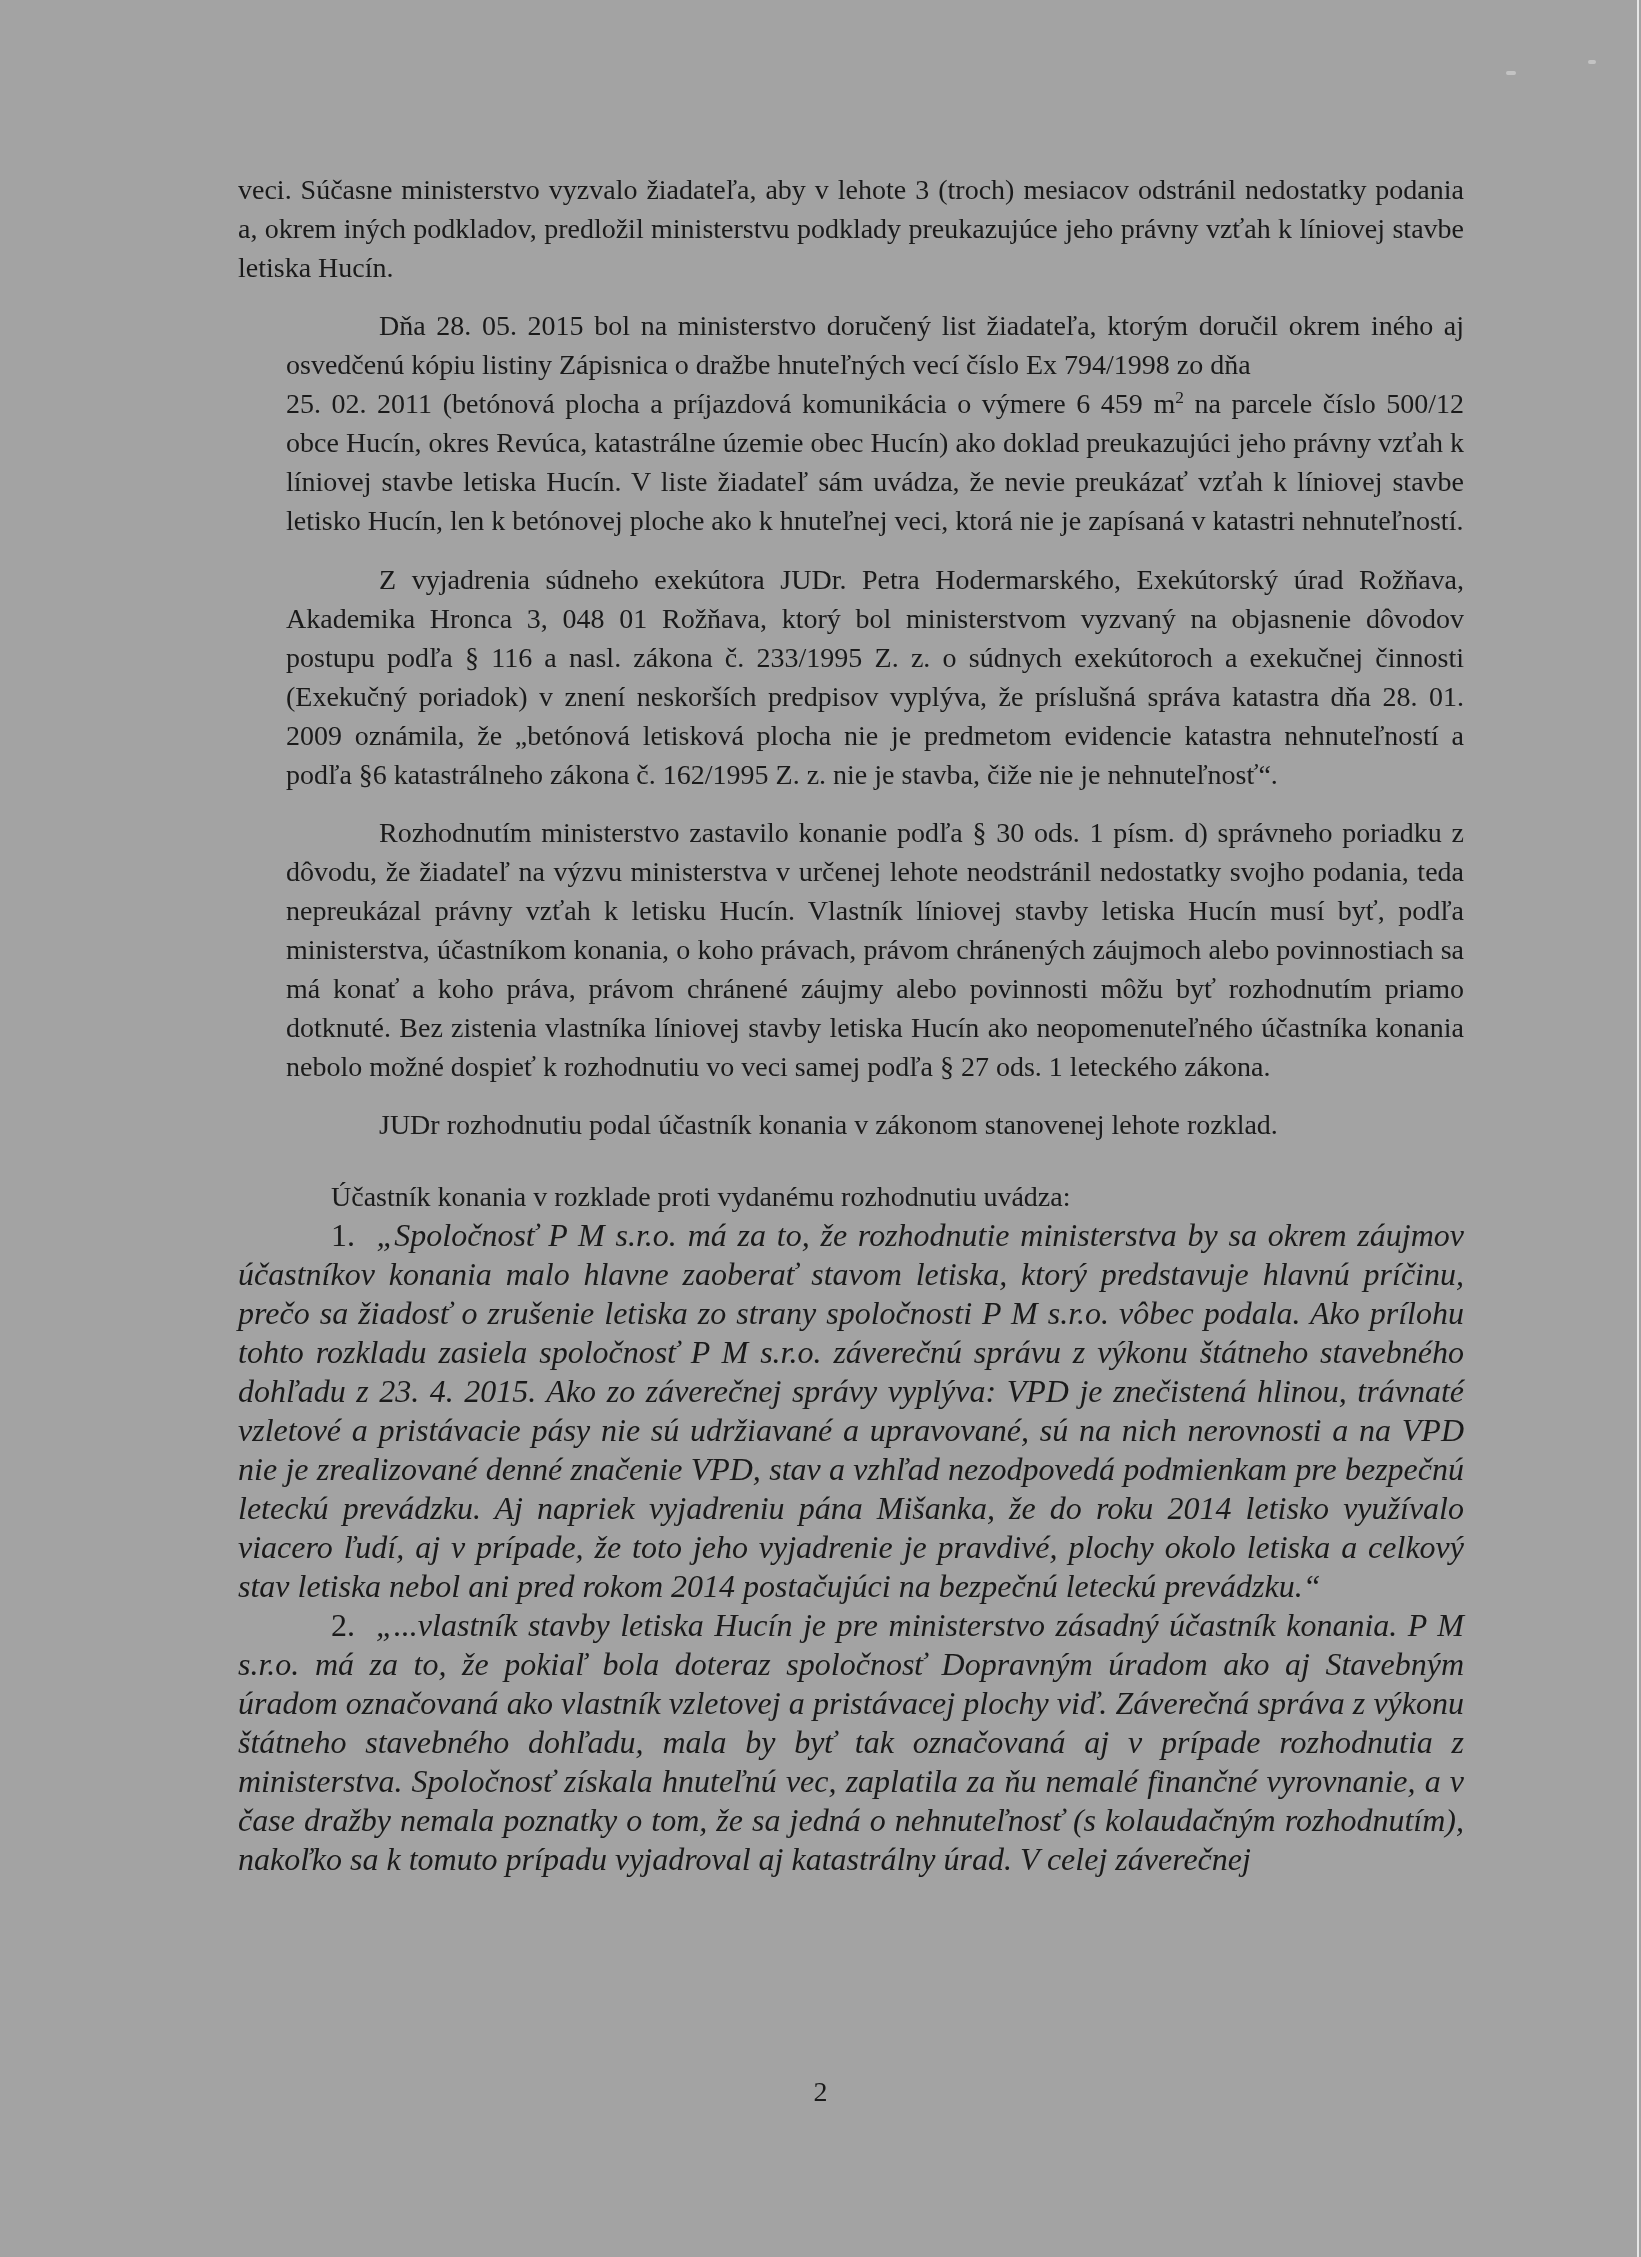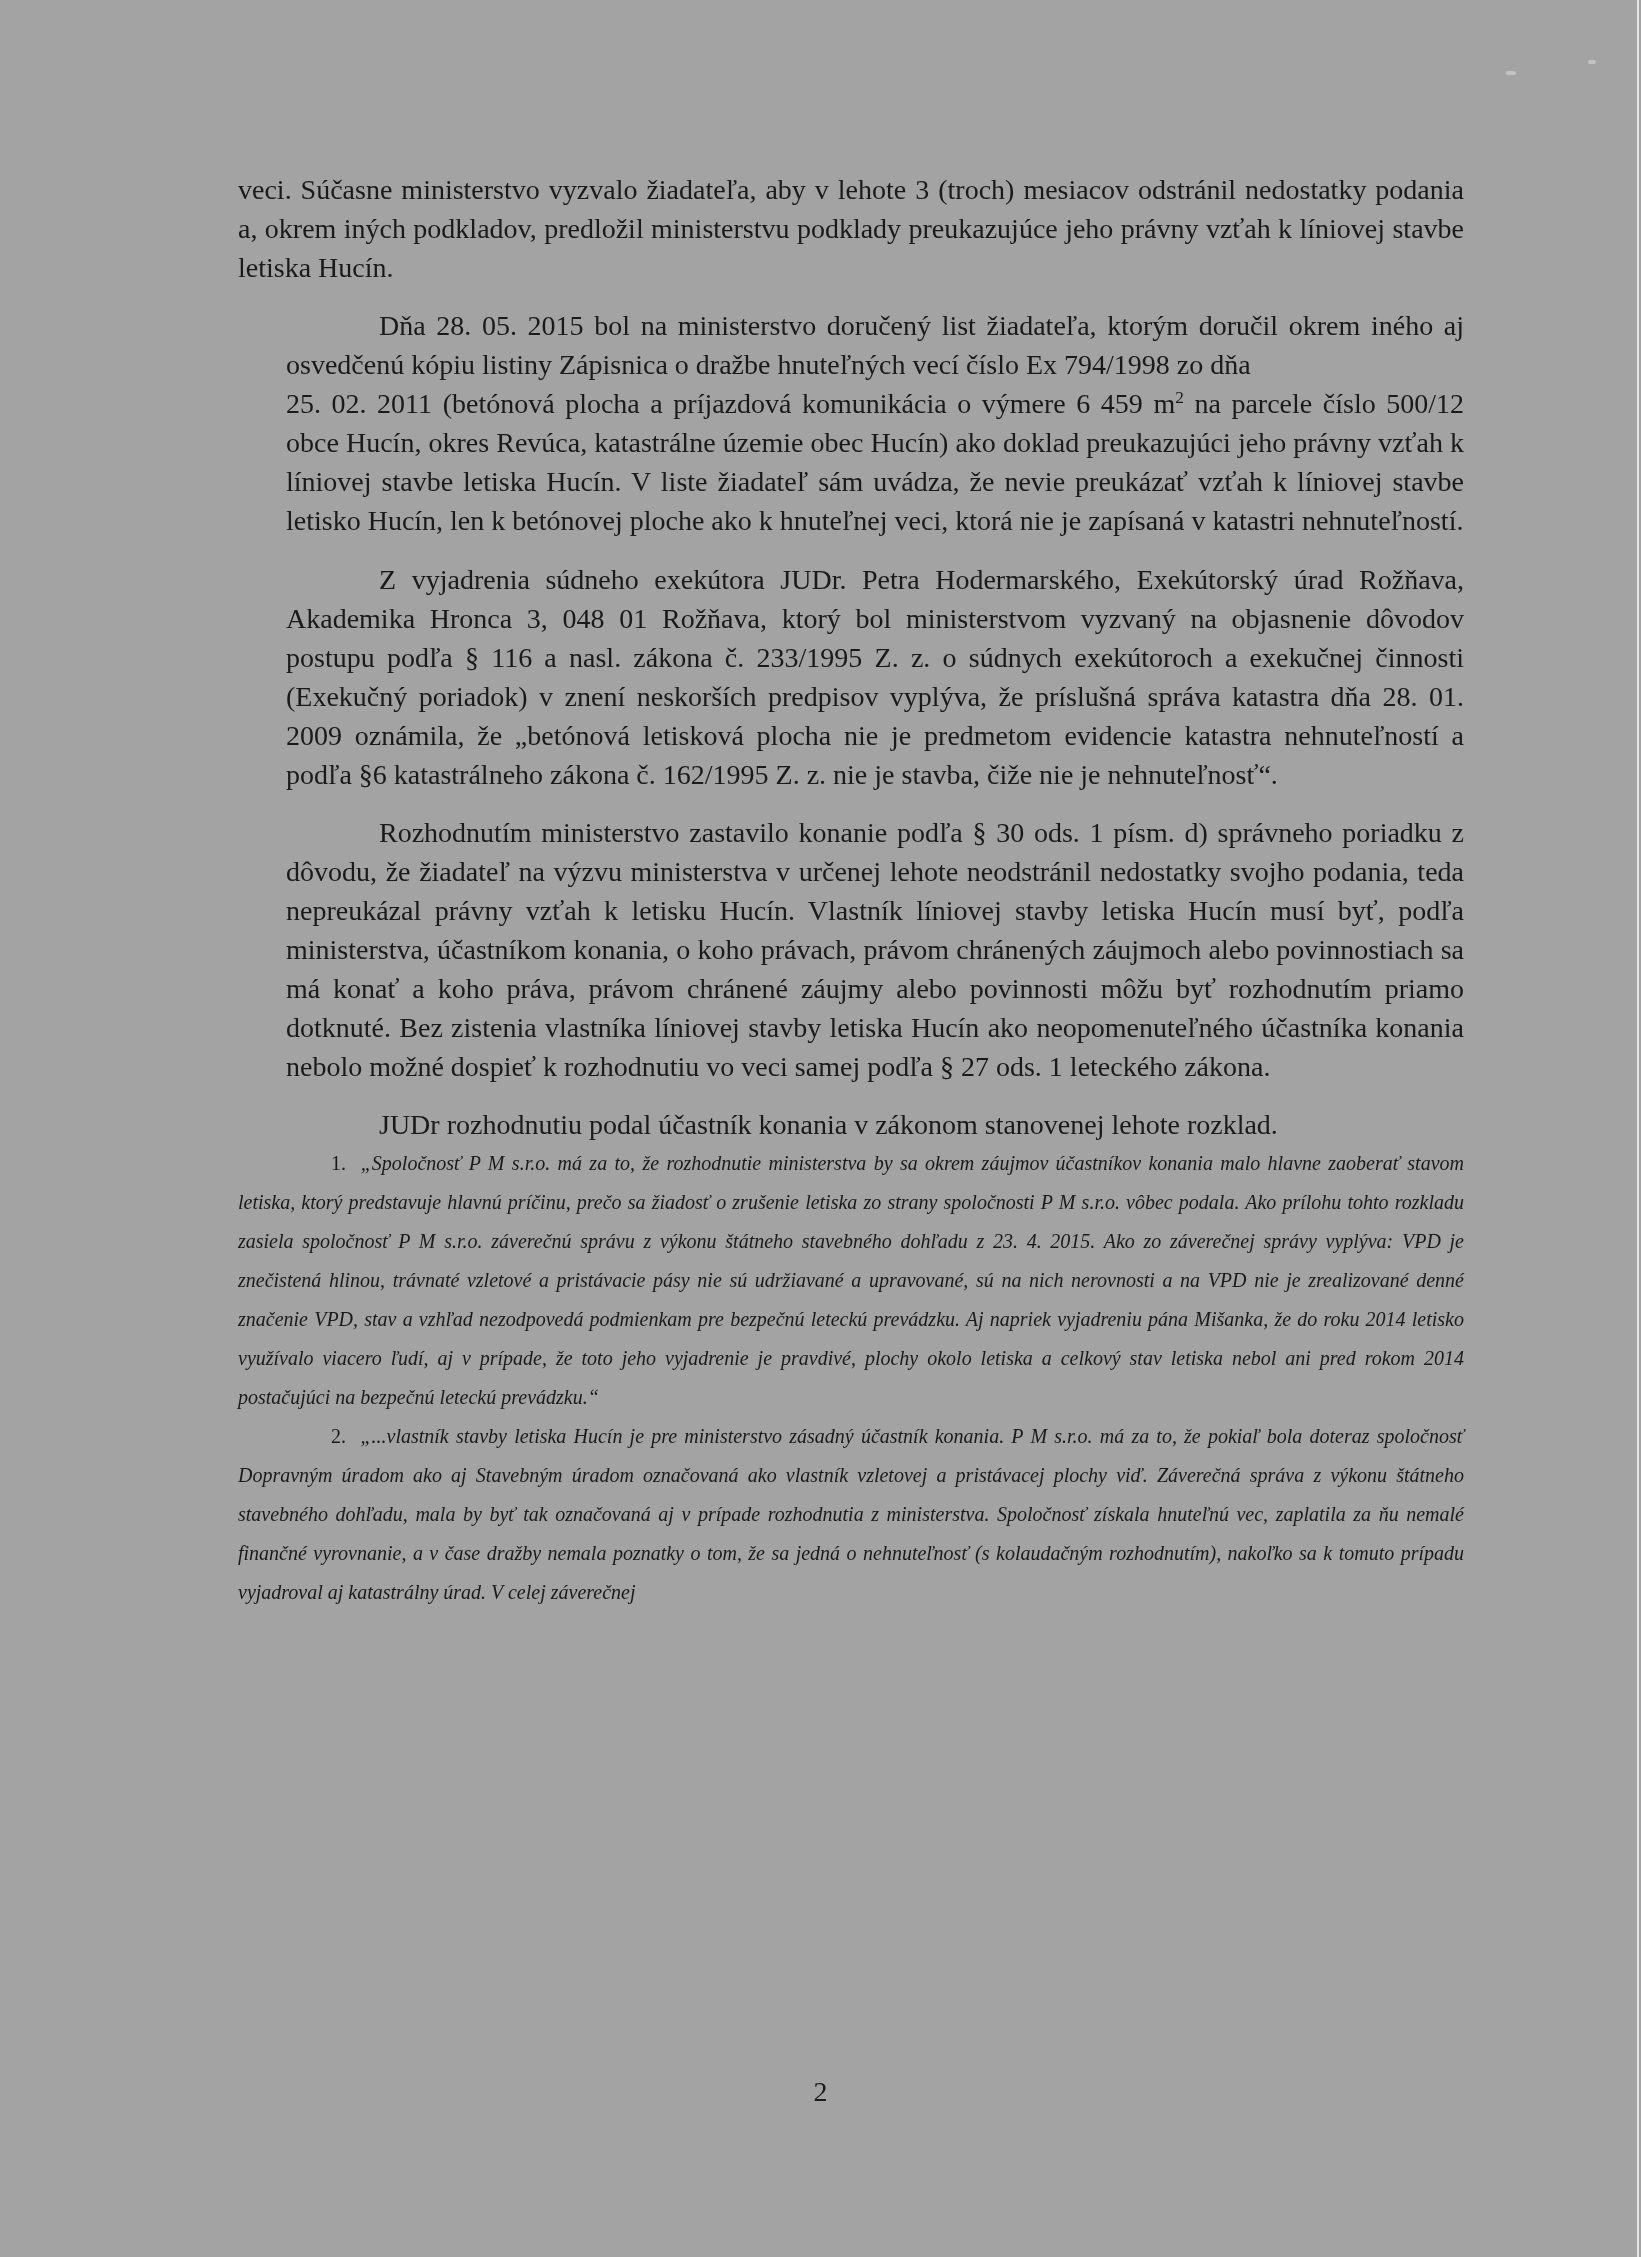--- a/index.html
+++ b/index.html
@@ -45,21 +45,21 @@
       font-size: 28px;
       line-height: 39px;
       text-align: justify;
       margin: 0;
     }
     .indent { text-indent: 93px; }
     .gap-m { margin-top: 19.3px; margin-left: 48px; }
     .gap-l { margin-top: 33px; }
     .gap-xl { margin-top: 39px; }
     .item {
-      font-size: 20px;
+      font-size: 32px;
       line-height: 39px;
       text-align: justify;
       margin: 0;
       text-indent: 93px;
     }
     .item .num { font-style: normal; }
     .item .quote { font-style: italic; }
     sup { font-size: 17.4px; line-height: 0; }
     .page-number {
       position: absolute;
@@ -81,20 +81,21 @@
     <p class="para">veci. Súčasne  ministerstvo vyzvalo žiadateľa, aby v lehote 3 (troch) mesiacov odstránil nedostatky podania a, okrem iných podkladov, predložil ministerstvu podklady preukazujúce jeho právny vzťah k líniovej stavbe letiska Hucín.</p>
 
     <p class="para indent gap-m"><span>Dňa 28. 05. 2015 bol na ministerstvo doručený list žiadateľa, ktorým doručil okrem iného aj osvedčenú kópiu listiny Zápisnica o dražbe hnuteľných vecí číslo Ex 794/1998 zo dňa</span><br><span>25. 02. 2011 (betónová plocha a príjazdová komunikácia o výmere 6 459 m</span><sup>2</sup><span> na parcele číslo 500/12 obce Hucín, okres Revúca, katastrálne územie obec Hucín) ako doklad preukazujúci jeho právny vzťah k líniovej stavbe letiska Hucín. V liste žiadateľ sám uvádza, že nevie preukázať vzťah k líniovej stavbe letisko Hucín, len k betónovej ploche ako k hnuteľnej veci, ktorá nie je zapísaná v katastri nehnuteľností.</span></p>
 
     <p class="para indent gap-m">Z vyjadrenia súdneho exekútora JUDr. Petra Hodermarského, Exekútorský úrad Rožňava, Akademika Hronca 3, 048 01 Rožňava, ktorý bol ministerstvom vyzvaný na objasnenie dôvodov postupu podľa § 116 a nasl. zákona č. 233/1995 Z. z. o súdnych exekútoroch a exekučnej činnosti (Exekučný poriadok) v znení neskorších predpisov vyplýva, že príslušná správa katastra dňa 28. 01. 2009 oznámila, že „betónová letisková plocha nie je predmetom evidencie katastra nehnuteľností a podľa §6 katastrálneho zákona č. 162/1995 Z. z. nie je stavba, čiže nie je nehnuteľnosť“.</p>
 
     <p class="para indent gap-m">Rozhodnutím ministerstvo zastavilo konanie podľa § 30 ods. 1 písm. d) správneho poriadku  z dôvodu, že žiadateľ na výzvu ministerstva v určenej lehote neodstránil nedostatky svojho podania, teda nepreukázal právny vzťah k letisku Hucín.  Vlastník líniovej stavby letiska Hucín musí byť, podľa ministerstva, účastníkom konania, o koho právach, právom chránených záujmoch alebo povinnostiach sa má konať  a koho práva, právom chránené záujmy alebo povinnosti môžu byť rozhodnutím priamo dotknuté. Bez zistenia vlastníka líniovej stavby letiska Hucín ako neopomenuteľného účastníka konania nebolo možné dospieť k rozhodnutiu vo veci samej podľa § 27 ods. 1 leteckého zákona.</p>
 
     <p class="para indent gap-m">JUDr rozhodnutiu podal účastník konania v zákonom stanovenej lehote rozklad.</p>
 
+    <p class="para indent gap-l">Účastník konania v rozklade proti vydanému rozhodnutiu  uvádza:</p>
 
     <p class="item gap-xl"><span class="num">1.</span>&nbsp; <span class="quote">„Spoločnosť P M s.r.o. má za to, že rozhodnutie ministerstva by sa okrem záujmov účastníkov konania malo hlavne zaoberať stavom letiska, ktorý predstavuje hlavnú príčinu, prečo sa žiadosť o zrušenie letiska zo strany spoločnosti P M s.r.o. vôbec podala. Ako prílohu tohto rozkladu zasiela spoločnosť P M s.r.o. záverečnú správu z výkonu štátneho stavebného dohľadu z 23. 4. 2015. Ako zo záverečnej správy vyplýva: VPD je znečistená hlinou, trávnaté vzletové a pristávacie pásy nie sú udržiavané a upravované, sú na nich nerovnosti a na VPD nie je zrealizované denné značenie VPD, stav a vzhľad nezodpovedá podmienkam pre bezpečnú leteckú prevádzku. Aj napriek vyjadreniu pána Mišanka, že do roku 2014 letisko využívalo viacero ľudí, aj v prípade, že toto jeho vyjadrenie je pravdivé, plochy okolo letiska a celkový stav letiska nebol ani pred rokom 2014 postačujúci na bezpečnú leteckú prevádzku.“</span></p>
 
     <p class="item gap-xl"><span class="num">2.</span>&nbsp; <span class="quote">„...vlastník stavby letiska Hucín je pre ministerstvo zásadný účastník konania. P M s.r.o. má za to, že pokiaľ bola doteraz spoločnosť Dopravným úradom ako aj Stavebným úradom označovaná ako vlastník vzletovej a pristávacej plochy viď. Záverečná správa z výkonu štátneho stavebného dohľadu, mala by byť tak označovaná aj v prípade rozhodnutia z ministerstva. Spoločnosť získala hnuteľnú vec, zaplatila za ňu nemalé finančné vyrovnanie, a v čase dražby nemala poznatky o tom, že sa jedná o nehnuteľnosť (s kolaudačným rozhodnutím), nakoľko sa k tomuto prípadu vyjadroval aj katastrálny úrad. V celej záverečnej</span></p>
   </div>
 
   <div class="page-number">2</div>
 </div>
 
 

